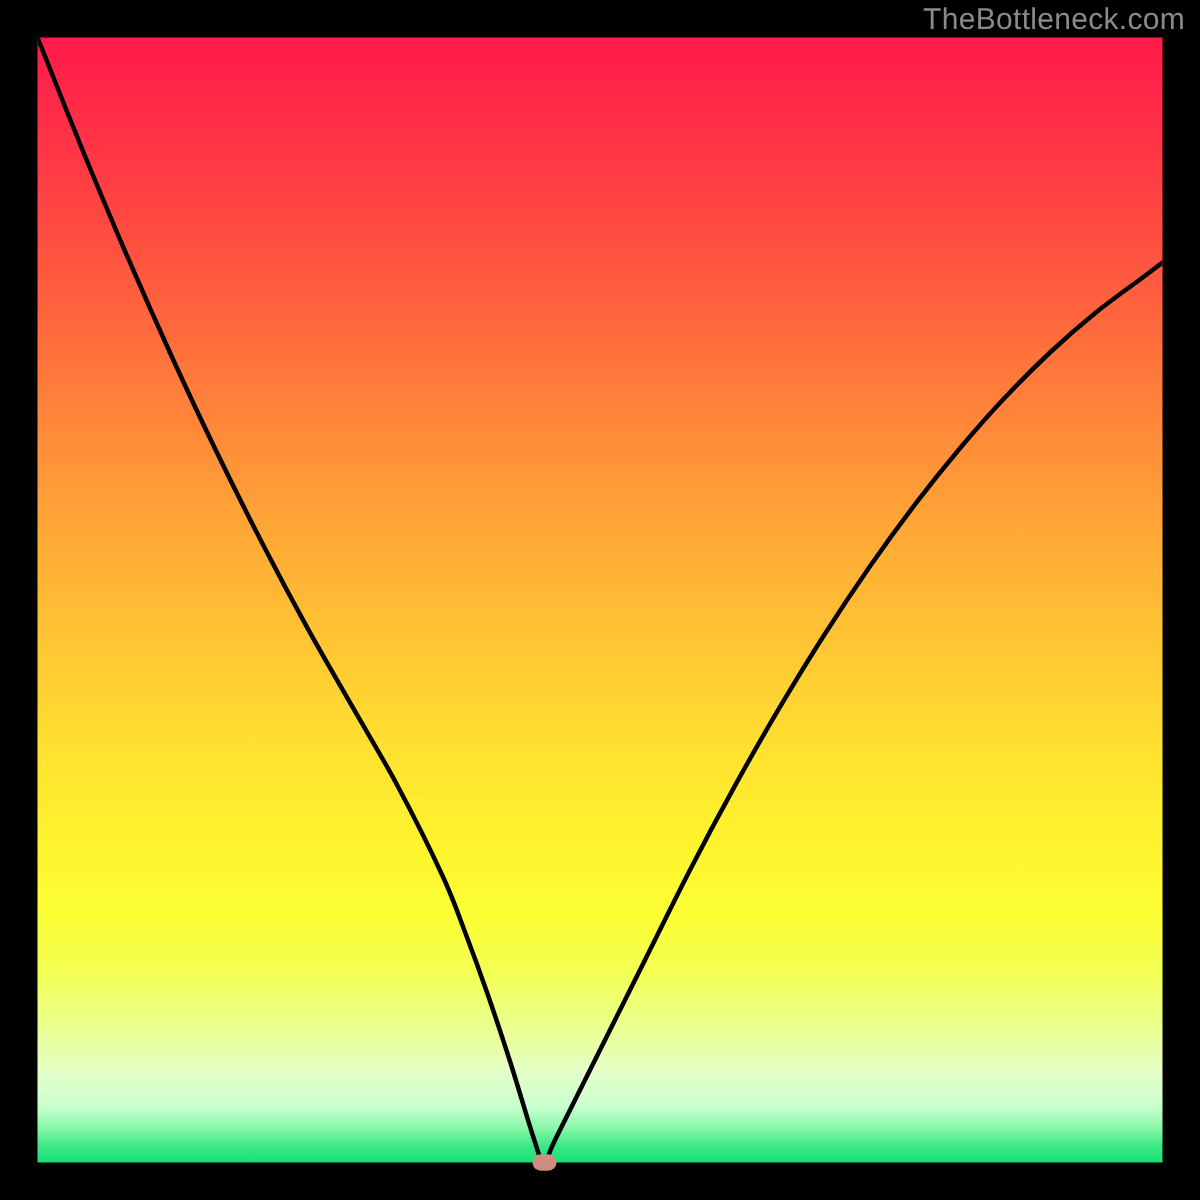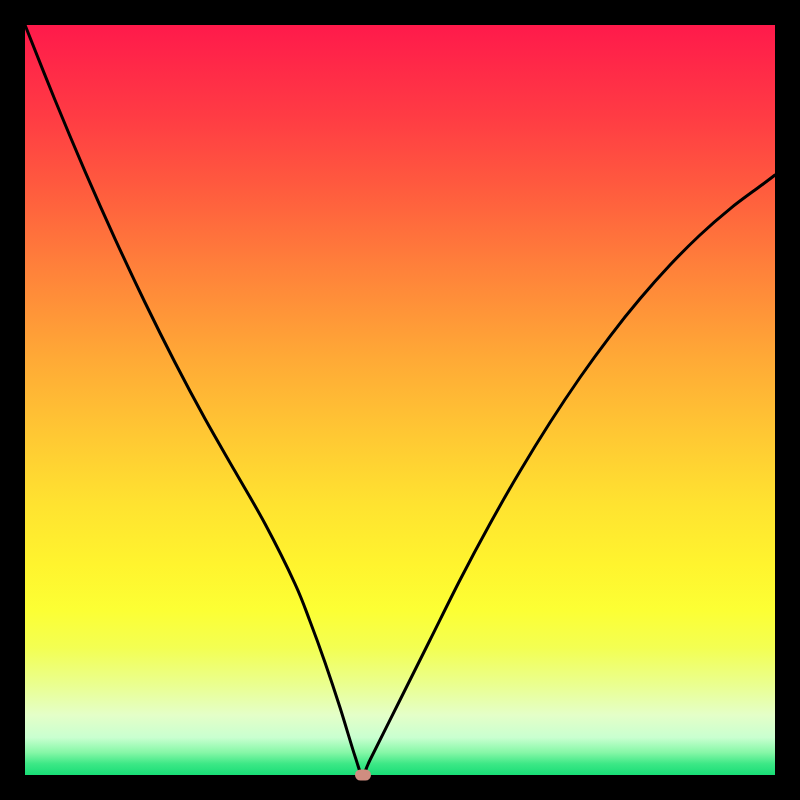--- a/index.html
+++ b/index.html
@@ -65,20 +65,21 @@
     font-family: Arial, Helvetica, sans-serif;
     font-size: 20px;
     color: #8a8a8a;
     letter-spacing: 0.2px;
   }
 </style>
 </head>
 <body>
 <div class="frame">
 
+  <div class="watermark">TheBottleneck.com</div>
 
   <div class="plot-area">
     <svg class="curve" viewBox="0 0 750 750" preserveAspectRatio="none">
       <path id="curve-path" d="M 0.0 0.0 C 5.0 12.5 20.0 50.6 30.0 75.0 C 40.0 99.4 50.0 123.1 60.0 146.3 C 70.0 169.4 80.0 191.9 90.0 213.8 C 100.0 235.6 110.0 256.9 120.0 277.5 C 130.0 298.1 140.0 318.1 150.0 337.5 C 160.0 356.9 170.0 375.6 180.0 393.8 C 190.0 411.9 200.0 428.8 210.0 446.3 C 220.0 463.8 230.0 480.0 240.0 498.8 C 250.0 517.5 262.5 542.5 270.0 558.8 C 277.5 575.0 280.0 583.1 285.0 596.3 C 290.0 609.4 295.0 623.1 300.0 637.5 C 305.0 651.9 310.0 666.9 315.0 682.5 C 320.0 698.1 326.3 720.0 330.0 731.3 C 333.8 742.5 335.0 749.4 337.5 750.0 C 340.0 750.6 338.8 747.5 345.0 735.0 C 351.3 722.5 365.0 695.0 375.0 675.0 C 385.0 655.0 395.0 635.0 405.0 615.0 C 415.0 595.0 425.0 574.4 435.0 555.0 C 445.0 535.6 455.0 516.9 465.0 498.8 C 475.0 480.6 485.0 463.1 495.0 446.3 C 505.0 429.4 515.0 413.1 525.0 397.5 C 535.0 381.9 545.0 366.9 555.0 352.5 C 565.0 338.1 575.0 324.4 585.0 311.3 C 595.0 298.1 605.0 285.6 615.0 273.8 C 625.0 261.9 635.0 250.6 645.0 240.0 C 655.0 229.4 665.0 219.4 675.0 210.0 C 685.0 200.6 695.0 191.9 705.0 183.8 C 715.0 175.6 727.5 166.9 735.0 161.3 C 742.5 155.6 747.5 151.9 750.0 150.0 " fill="none" stroke="#000" stroke-width="3" stroke-linecap="round"></path>
     </svg>
     <div class="marker" id="min-marker" style="left: 337.5px; top: 750px;"></div>
   </div>
 
 </div>
 

